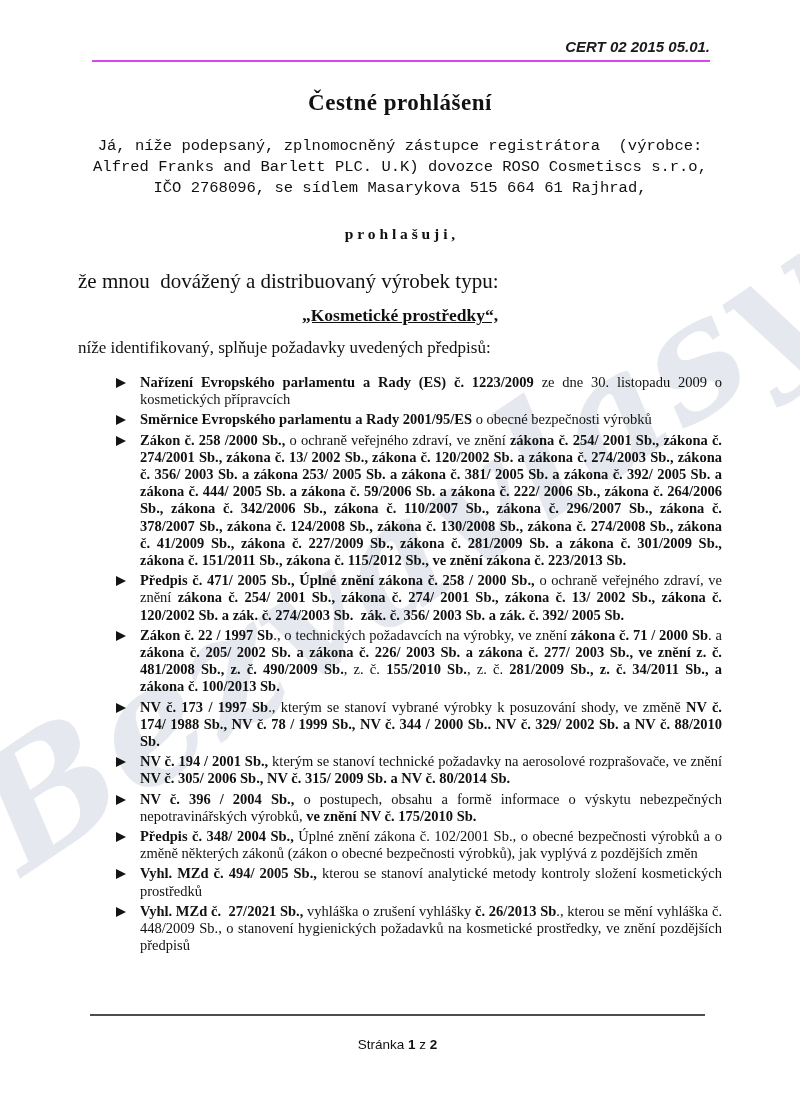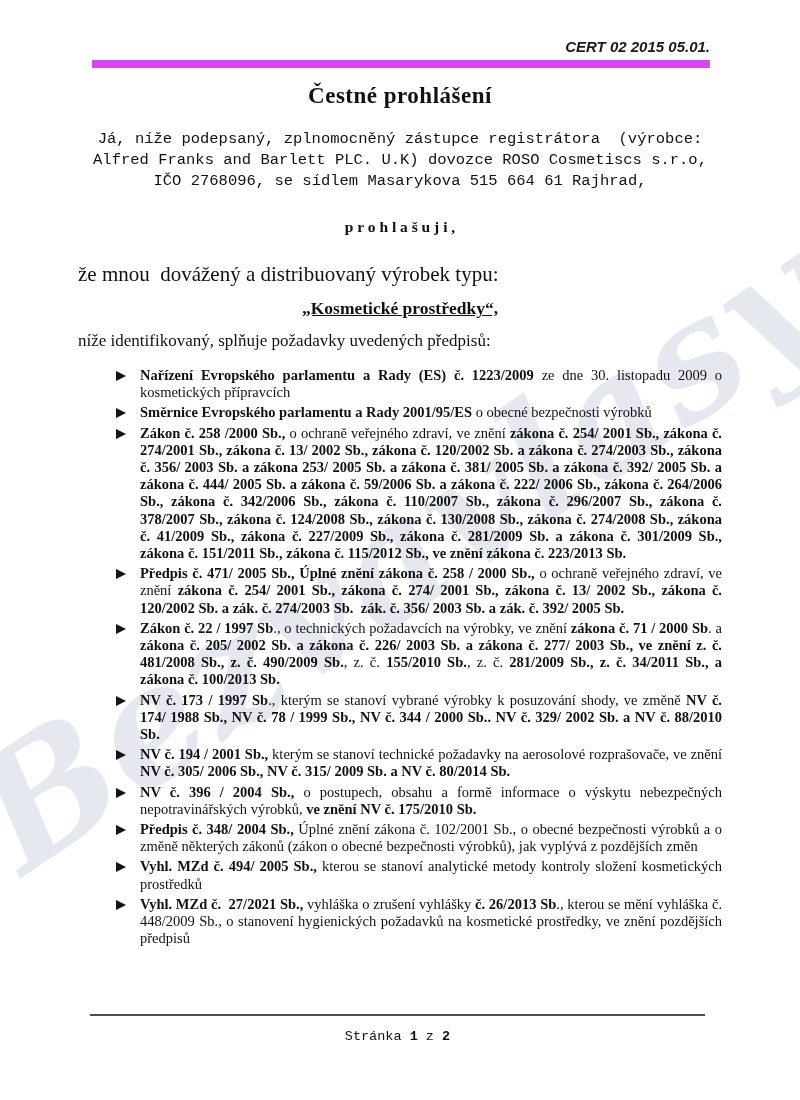--- a/index.html
+++ b/index.html
@@ -16,30 +16,30 @@
     font-style:italic;font-weight:bold;
     font-size:160px;line-height:1;
     color:rgba(173,183,202,0.32);
     white-space:nowrap;letter-spacing:2px;
     pointer-events:none;z-index:0;
   }
   
   .doc-header{
     position:absolute;top:38px;left:92px;right:90px;z-index:1;
     text-align:right;
-    border-bottom:8px solid #d946ef;
+    border-bottom:2px solid #d946ef;
     padding-bottom:5px;
     font-family:"Liberation Sans", sans-serif;
     font-style:italic;font-weight:600;font-size:15px;color:#1a1a1a;
   }
   
   .content{position:absolute;top:80px;left:78px;right:78px;z-index:1;}
   .title{
     text-align:center;font-weight:bold;font-size:23px;
-    margin:3px 0 20px 0;letter-spacing:0.5px;
+    margin:10px 0 20px 0;letter-spacing:0.5px;
   }
   .intro{
     text-align:center;font-size:15.5px;line-height:21px;margin:0;
     white-space:pre-wrap;
     font-family:Liberation Mono, monospace;
   }
   .declare{
     text-align:center;font-weight:bold;font-size:15.5px;
     margin:26px 0 0 0;white-space:pre-wrap;
   }
@@ -66,22 +66,22 @@
     position:absolute;left:2px;top:4px;width:0;height:0;
     border-left:10px solid #141414;
     border-top:5px solid transparent;
     border-bottom:5px solid transparent;
   }
   .b{font-weight:bold;}
   
   .doc-footer{
     position:absolute;top:1014px;left:90px;right:95px;z-index:1;
     border-top:2px solid #4d4d4d;
-    text-align:center;padding-top:13px;
-    font-family:Liberation Mono, monospace;
+    text-align:center;padding-top:21px;
+    font-family:Liberation Sans, sans-serif;
     font-size:13.5px;color:#111;
   }
   .doc-footer .b{font-weight:bold;}
 </style>
 </head>
 <body>
 
 <div class="watermark">Bezvavlasy</div>
 
 <div class="doc-header">

